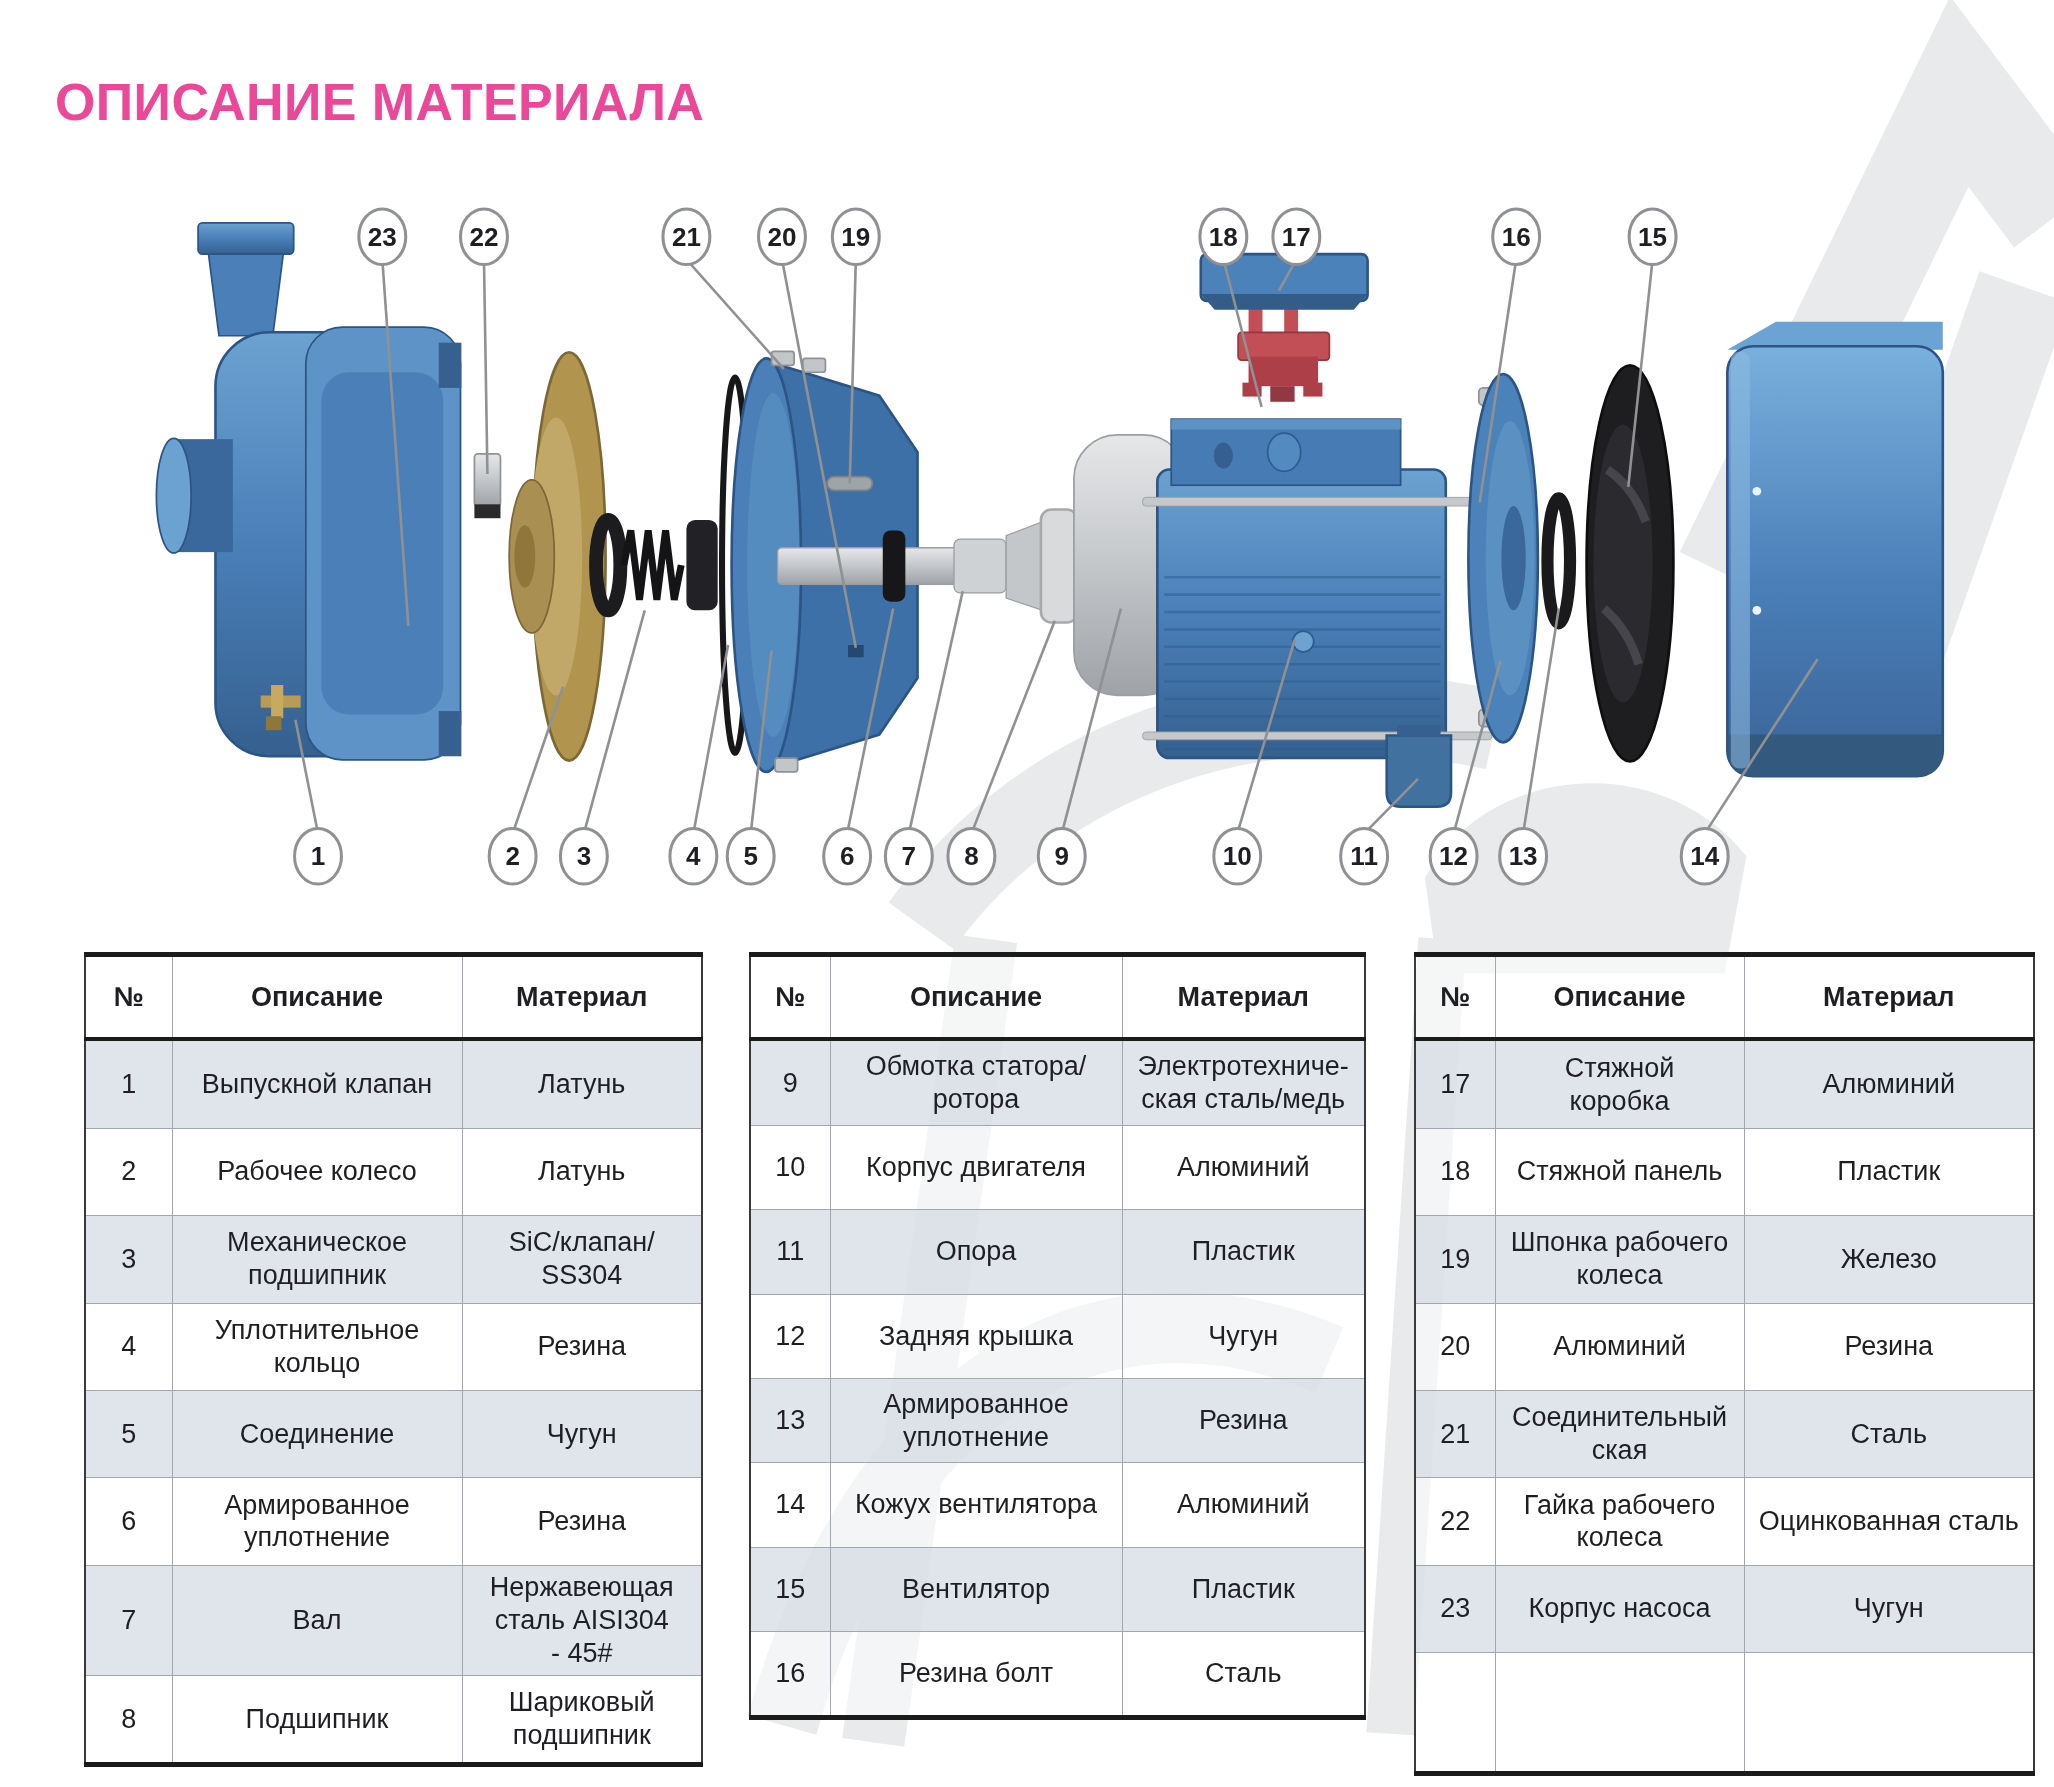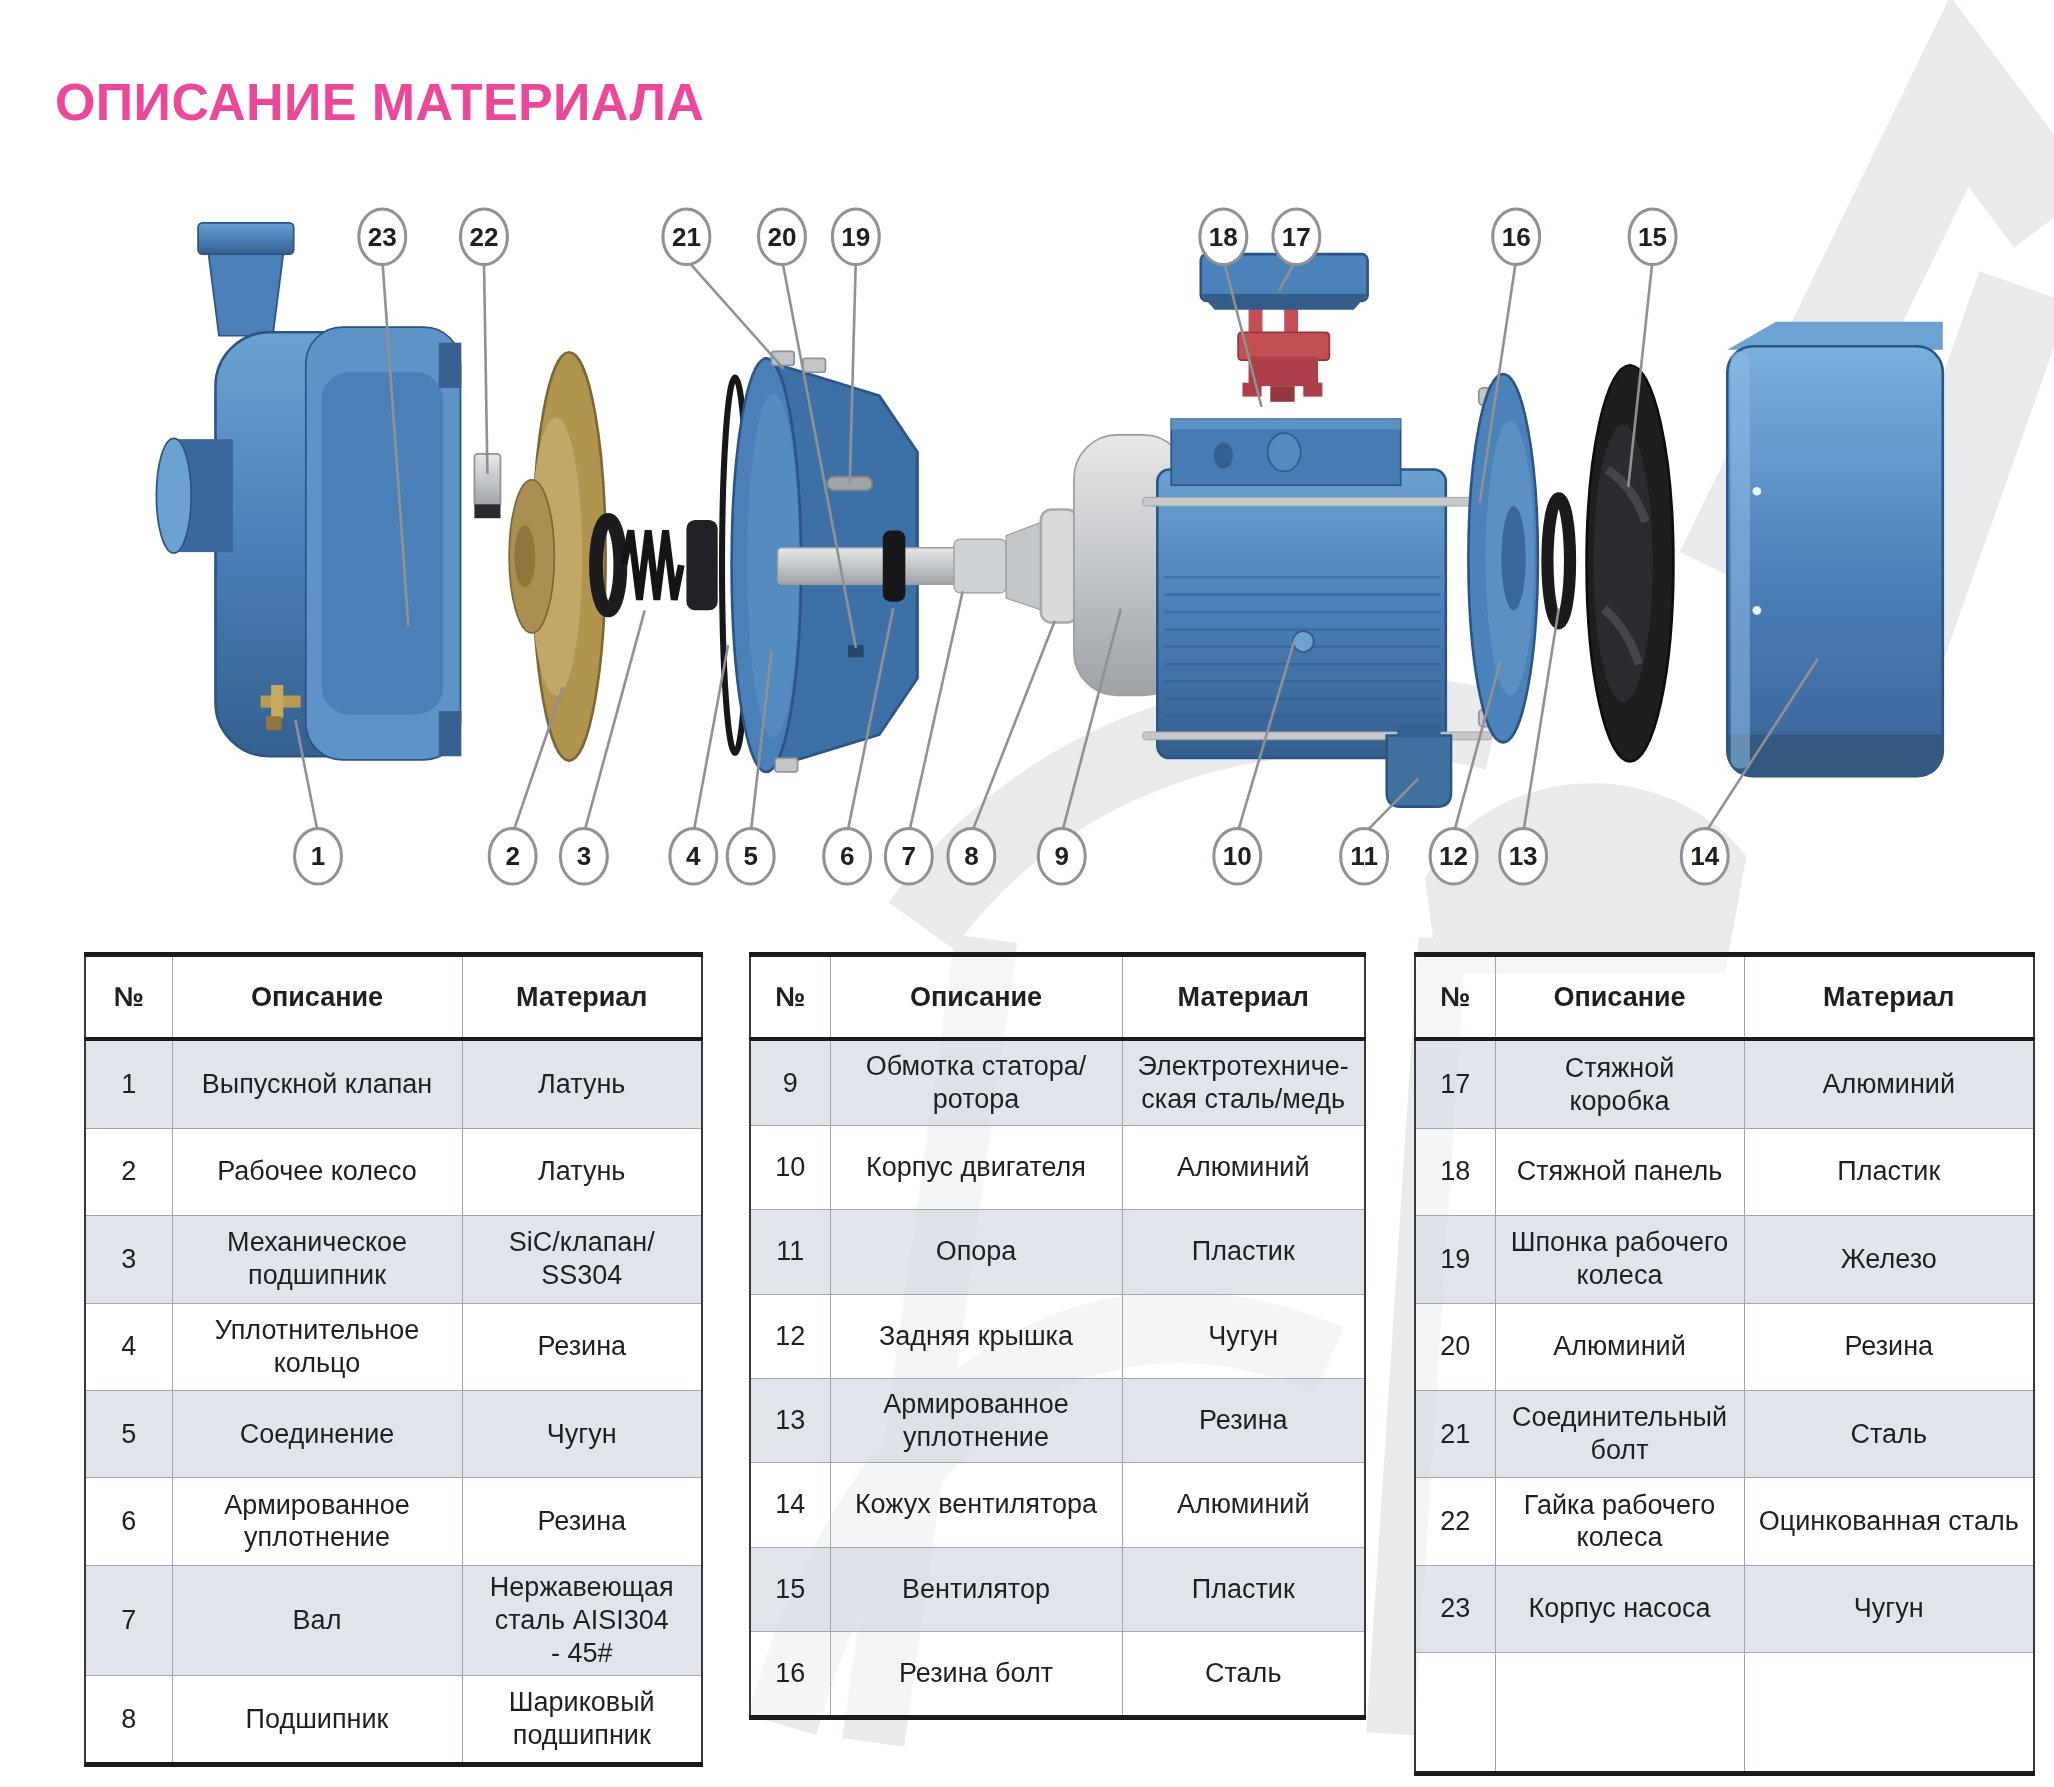--- a/index.html
+++ b/index.html
@@ -444,21 +444,21 @@
         <td>Железо</td>
       </tr>
     <tr>
         <td>20</td>
         <td>Алюминий</td>
         <td>Резина</td>
       </tr>
     <tr>
         <td>21</td>
         <td>Соединительный
-болт</td>
+ская</td>
         <td>Сталь</td>
       </tr>
     <tr>
         <td>22</td>
         <td>Гайка рабочего
 колеса</td>
         <td>Оцинкованная сталь</td>
       </tr>
     <tr>
         <td>23</td>

